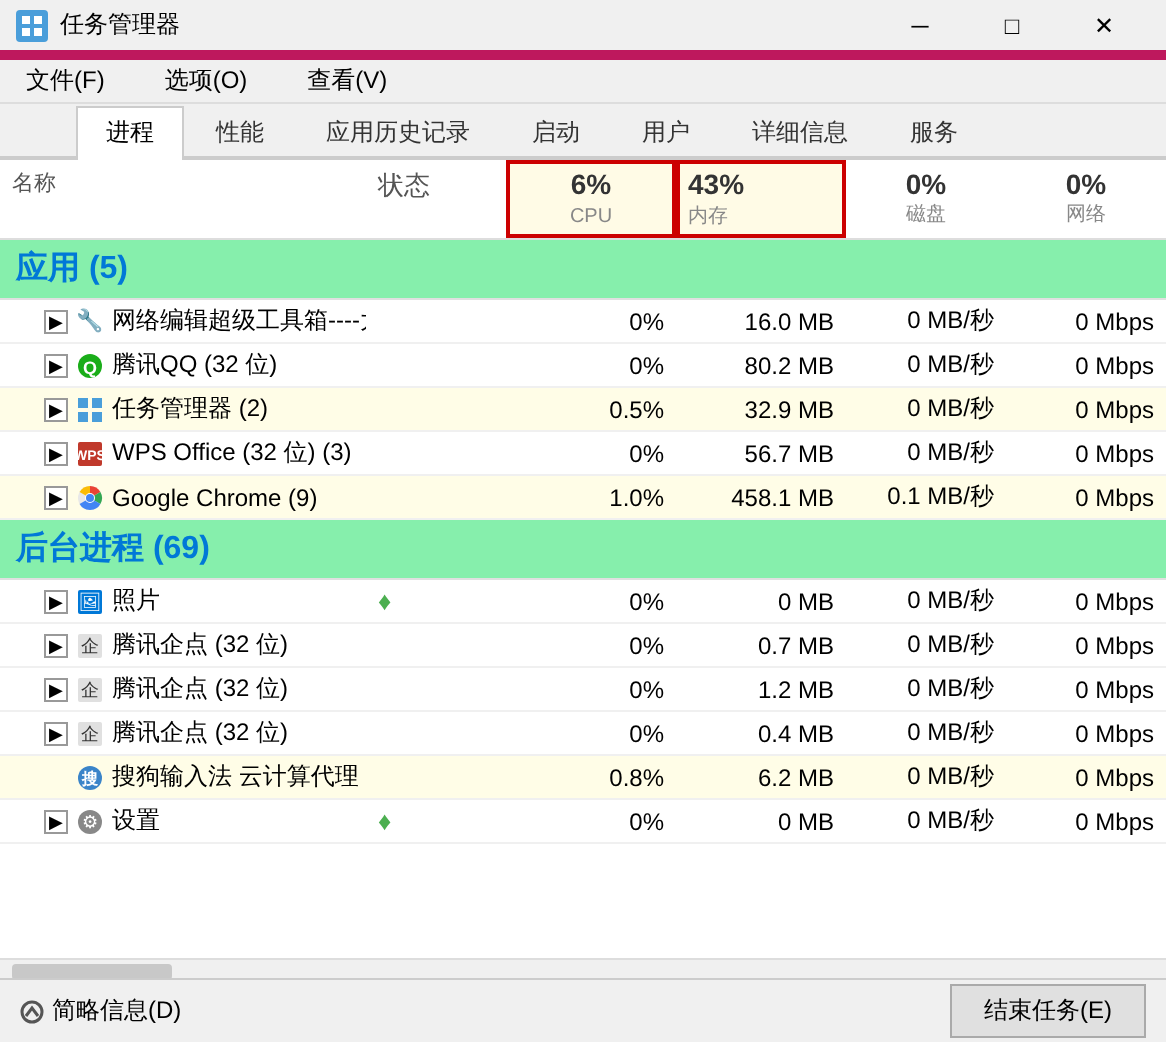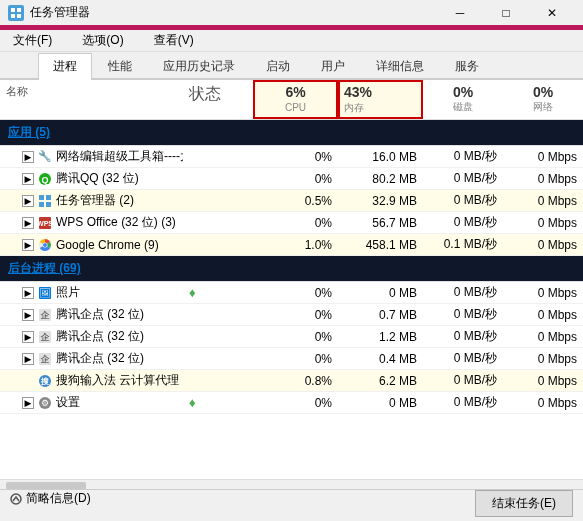--- a/index.html
+++ b/index.html
@@ -103,29 +103,28 @@
     .table-body {
       overflow-y: auto;
       flex: 1;
     }
     .table-body::-webkit-scrollbar { width: 10px; }
     .table-body::-webkit-scrollbar-track { background: #f5f5f5; }
     .table-body::-webkit-scrollbar-thumb { background: #c0c0c0; border-radius: 2px; }
 
     
     .section-header {
-      background: #0f172a;
+      background: #86efac;
       padding: 4px 8px;
       font-weight: bold;
-      font-size: 12px;
+      font-size: 16px;
       color: #0078d7;
       border-bottom: 1px solid #e0e0e0;
       display: grid;
       grid-template-columns: 1fr 70px 85px 85px 80px 80px;
-      text-decoration: underline;
     }
 
     
     .data-row {
       display: grid;
       grid-template-columns: 1fr 70px 85px 85px 80px 80px;
       border-bottom: 1px solid #f0f0f0;
       min-height: 22px;
       align-items: center;
     }
@@ -163,21 +162,21 @@
       flex-shrink: 0;
       font-size: 11px;
     }
 
     
     .status-bar {
       background: #f0f0f0;
       height: 32px;
       border-top: 1px solid #ccc;
       display: flex;
-      align-items: flex-start;
+      align-items: center;
       justify-content: space-between;
       padding: 0 10px;
       position: absolute;
       bottom: 0;
       left: 0;
       right: 0;
     }
     .status-left {
       display: flex; align-items: center; gap: 4px; cursor: pointer;
     }
@@ -208,21 +207,21 @@
     }
     .col-disk-header, .col-net-header {
       padding: 4px 6px;
       font-size: 11px;
       text-align: center;
       color: #555;
       cursor: pointer;
     }
     .col-status-header {
       padding: 4px 6px;
-      font-size: 16px;
+      font-size: 13px;
       color: #555;
       cursor: pointer;
     }
 
     .pct-big { font-size: 14px; font-weight: bold; color: #333; display: block; }
     .label-small { font-size: 10px; color: #888; }
   </style>
 </head>
 <body>
 

